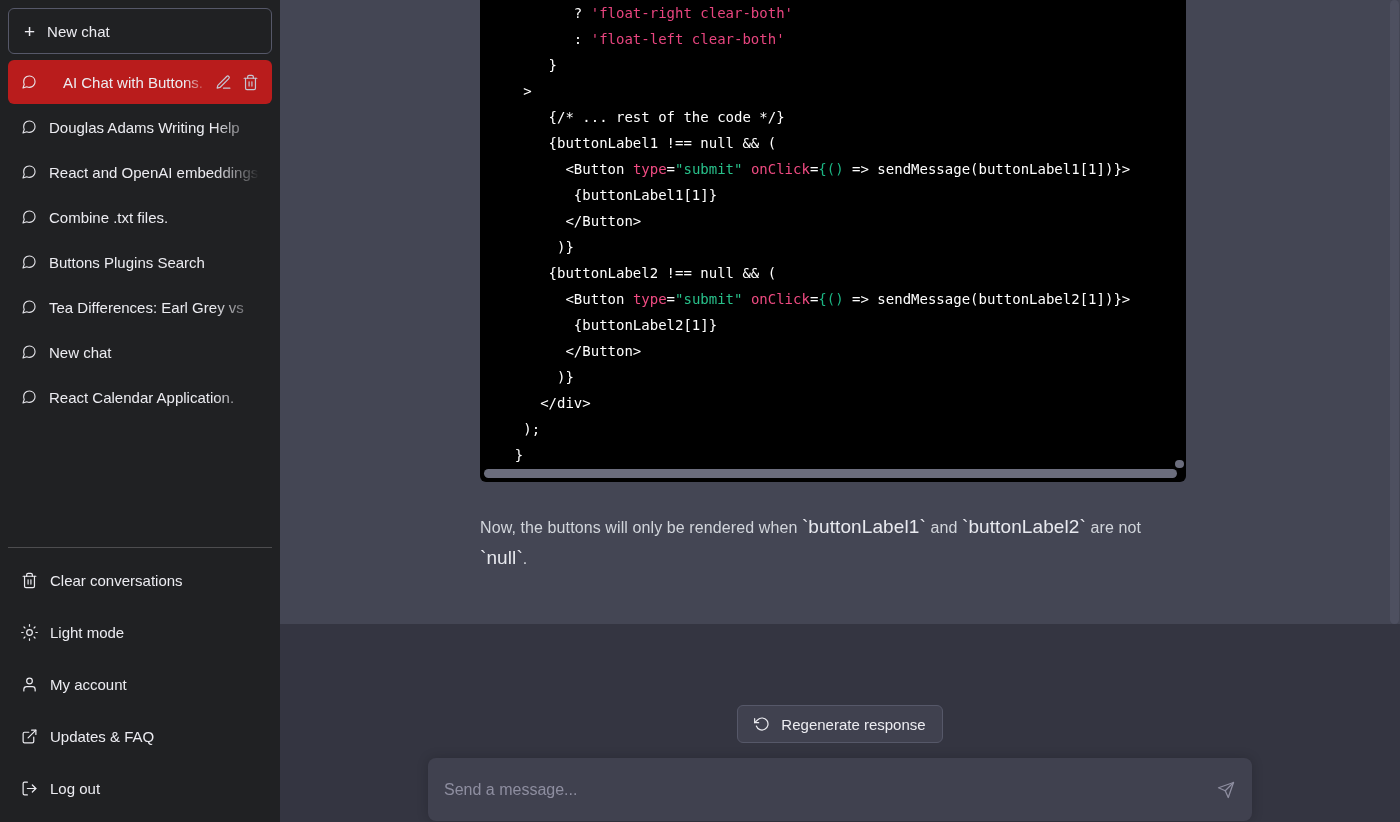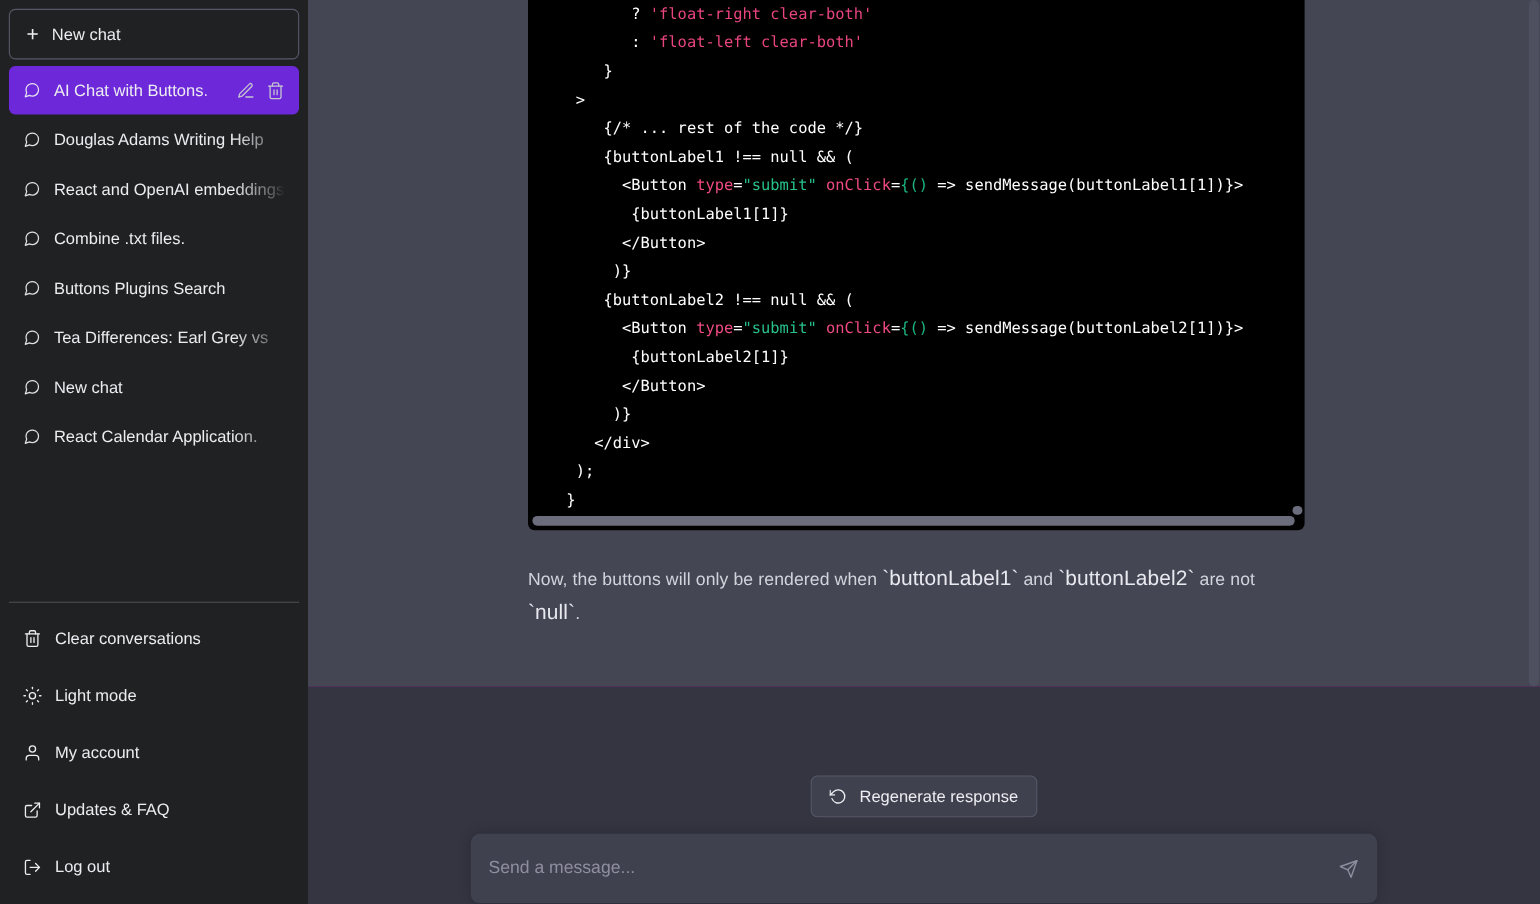--- a/index.html
+++ b/index.html
@@ -46,21 +46,21 @@
     display: flex; align-items: center; gap: 12px;
     height: 44px; min-height: 44px;
     padding: 0 13px;
     border-radius: 6px;
     color: #ececf1;
     font-size: 15px;
     cursor: pointer;
     overflow: hidden;
     flex: 0 0 auto;
   }
-  .convo.active { background: #6d28d9; }
+  .convo.active { background: #b91c1c; text-align: right; }
   .convo .c-icon { flex: 0 0 16px; width: 16px; height: 16px; opacity: .95; display:block; }
   .convo .c-label {
     flex: 1 1 auto;
     white-space: nowrap;
     overflow: hidden;
     position: relative;
     
     -webkit-mask-image: linear-gradient(to right, #000 78%, rgba(0,0,0,0.25) 96%, rgba(0,0,0,0) 100%);
     mask-image: linear-gradient(to right, #000 78%, rgba(0,0,0,0.25) 96%, rgba(0,0,0,0) 100%);
   }
@@ -86,21 +86,21 @@
     font-size: 15px;
     cursor: pointer;
   }
   .foot-item svg { width: 17px; height: 17px; flex: 0 0 17px; display: block; }
 
   
   .main {
     flex: 1 1 auto;
     height: 822px;
     position: relative;
-    background: #a21caf;
+    background: #0f766e;
     display: flex; flex-direction: column;
   }
   .scroll-area {
     flex: 0 0 624px;
     height: 624px;
     background: #444654;
     position: relative;
     overflow: hidden;
   }
   .msg-inner {

